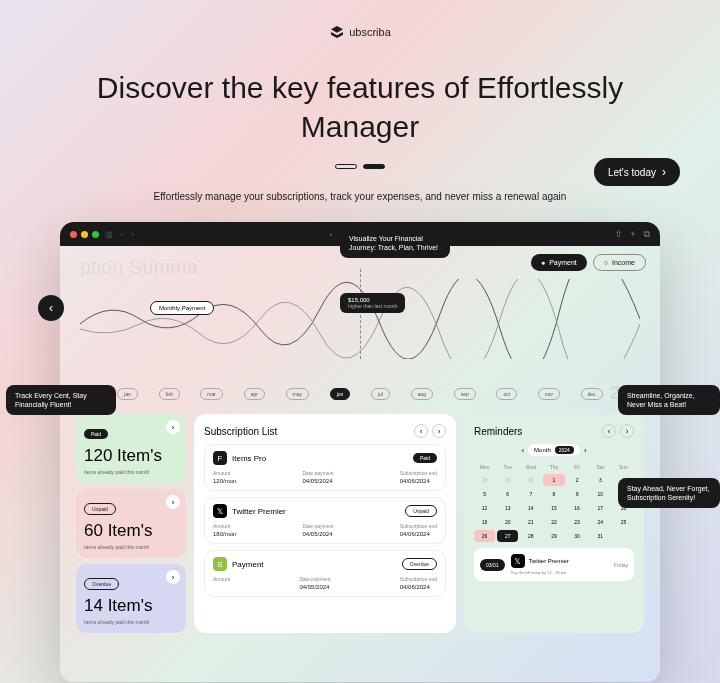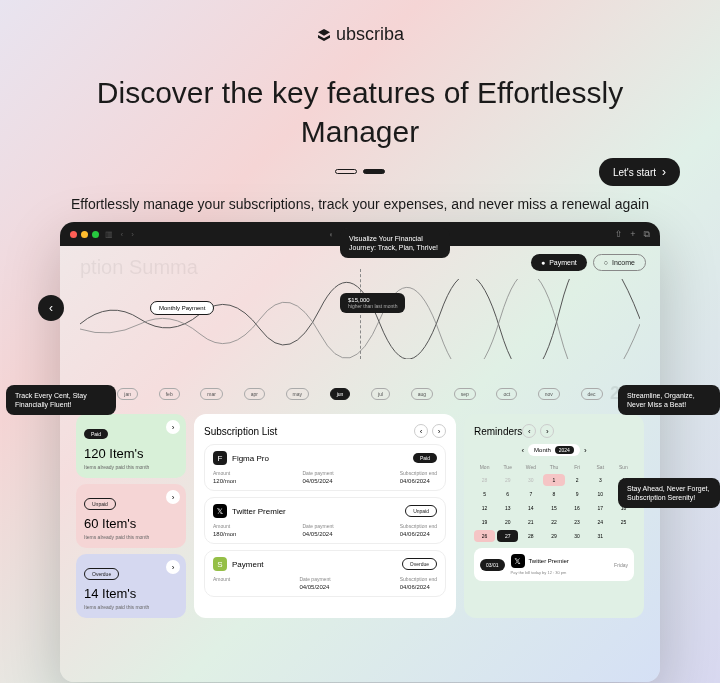--- a/index.html
+++ b/index.html
@@ -3,29 +3,29 @@
 <meta charset="utf-8">
 <style>
 * { margin: 0; padding: 0; box-sizing: border-box; font-family: -apple-system, BlinkMacSystemFont, 'Segoe UI', sans-serif; }
 body {
   width: 720px;
   height: 683px;
   background: linear-gradient(135deg, #e8e4f0 0%, #f5d5d5 30%, #e0f0e8 60%, #d8d8f0 100%);
   overflow: hidden;
   position: relative;
 }
-.logo { display: flex; align-items: center; justify-content: center; gap: 4px; padding-top: 24px; font-size: 18px; font-weight: 500; color: #1a1a1a; }
+.logo { display: flex; align-items: center; justify-content: center; gap: 4px; padding-top: 24px; font-size: 11px; font-weight: 500; color: #1a1a1a; }
 .logo-icon { width: 16px; height: 16px; }
 .headline { text-align: center; font-size: 30px; font-weight: 500; color: #1a1a1a; margin-top: 28px; line-height: 1.3; padding: 0 40px; }
 .pager { display: flex; justify-content: center; gap: 6px; margin-top: 18px; }
 .pager-dot { width: 22px; height: 5px; border-radius: 3px; border: 1px solid #1a1a1a; }
 .pager-dot.active { background: #1a1a1a; }
 .cta-btn { position: absolute; right: 40px; top: 158px; background: #1a1a1a; color: #fff; border-radius: 18px; padding: 7px 14px; font-size: 10px; display: flex; align-items: center; gap: 6px; cursor: pointer; }
 .cta-btn::after { content: '›'; font-size: 12px; }
-.subhead { text-align: center; font-size: 14px; color: #1a1a1a; margin-top: 22px; }
+.subhead { text-align: center; font-size: 10px; color: #1a1a1a; margin-top: 22px; }
 .window { position: absolute; left: 60px; top: 222px; width: 600px; height: 460px; background: linear-gradient(135deg, #f0e8e8 0%, #f5dede 25%, #e0f0e5 55%, #d5e0f5 100%); border-radius: 14px; overflow: hidden; box-shadow: 0 20px 60px rgba(0,0,0,0.2); }
 .titlebar { background: #1a1a1a; height: 24px; display: flex; align-items: center; padding: 0 10px; gap: 4px; }
 .dot { width: 7px; height: 7px; border-radius: 50%; }
 .dot.r { background: #ff5f56; } .dot.y { background: #ffbd2e; } .dot.g { background: #27c93f; }
 .titlebar-center { flex: 1; display: flex; justify-content: center; align-items: center; gap: 6px; }
 .url-bar { background: #333; border-radius: 8px; padding: 2px 10px; font-size: 7px; color: #aaa; display: flex; align-items: center; gap: 4px; }
 .titlebar-icons { display: flex; gap: 8px; color: #888; font-size: 9px; }
 .app-header { padding: 8px 14px; display: flex; justify-content: flex-end; gap: 6px; }
 .pill-btn { background: #1a1a1a; color: #fff; border-radius: 12px; padding: 4px 10px; font-size: 7px; display: flex; align-items: center; gap: 4px; }
 .pill-btn.outline { background: transparent; border: 1px solid #888; color: #1a1a1a; }
@@ -40,40 +40,40 @@
 .month-pill { border: 1px solid #aaa; border-radius: 8px; padding: 2px 6px; font-size: 5px; color: #555; }
 .month-pill.active { background: #1a1a1a; color: #fff; border-color: #1a1a1a; }
 .cards-row { display: flex; gap: 8px; padding: 10px 16px 0; }
 .status-col { width: 110px; display: flex; flex-direction: column; gap: 6px; }
 .status-card { border-radius: 10px; padding: 8px; position: relative; }
 .status-card.paid { background: #d8f0d8; }
 .status-card.unpaid { background: #f5d5d5; }
 .status-card.overdue { background: #d5d8f0; }
 .status-badge { background: #1a1a1a; color: #fff; border-radius: 8px; padding: 2px 7px; font-size: 5px; display: inline-block; }
 .status-badge.outline { background: transparent; border: 1px solid #1a1a1a; color: #1a1a1a; }
-.status-count { font-size: 13px; font-weight: 400; margin-top: 6px; }
+.status-count { font-size: 17px; font-weight: 400; margin-top: 6px; }
 .status-sub { font-size: 5px; color: #666; margin-top: 3px; }
 .status-circle { position: absolute; right: 6px; top: 6px; width: 14px; height: 14px; border-radius: 50%; background: #fff; display: flex; align-items: center; justify-content: center; font-size: 8px; }
 .sub-list { flex: 1; background: #fff; border-radius: 12px; padding: 10px; }
 .sub-list-header { display: flex; justify-content: space-between; align-items: center; }
 .sub-list-title { font-size: 10px; font-weight: 500; }
 .nav-dots { display: flex; gap: 4px; }
 .nav-circle { width: 14px; height: 14px; border-radius: 50%; border: 1px solid #ccc; display: flex; align-items: center; justify-content: center; font-size: 8px; cursor: pointer; }
 .sub-item { background: #fff; border: 1px solid #eee; border-radius: 10px; padding: 6px 8px; margin-top: 6px; }
 .sub-item-head { display: flex; justify-content: space-between; align-items: center; }
 .sub-item-name { display: flex; align-items: center; gap: 5px; font-size: 8px; font-weight: 500; }
 .app-icon { width: 14px; height: 14px; border-radius: 4px; display: flex; align-items: center; justify-content: center; font-size: 8px; color: #fff; }
 .app-icon.figma { background: #1a1a1a; }
 .app-icon.twitter { background: #000; }
 .app-icon.shopify { background: #95bf47; }
 .sub-item-meta { display: flex; justify-content: space-between; margin-top: 5px; font-size: 5px; color: #888; }
 .sub-item-meta > div { display: flex; flex-direction: column; gap: 2px; }
 .sub-item-meta .val { color: #1a1a1a; font-size: 6px; }
 .reminders { width: 180px; background: #e0f0e5; border-radius: 12px; padding: 10px; }
-.rem-header { display: flex; align-items: center; font-size: 10px; font-weight: 500; }
+.rem-header { display: flex; justify-content: space-between; align-items: center; font-size: 10px; font-weight: 500; }
 .month-sel { display: flex; align-items: center; gap: 4px; margin-top: 6px; justify-content: center; }
 .month-sel-pill { background: #fff; border-radius: 10px; padding: 2px 6px; font-size: 6px; display: flex; align-items: center; gap: 4px; }
 .year-badge { background: #1a1a1a; color: #fff; border-radius: 6px; padding: 1px 4px; font-size: 5px; }
 .cal-grid { display: grid; grid-template-columns: repeat(7, 1fr); gap: 2px; margin-top: 6px; font-size: 5px; text-align: center; }
 .cal-dow { color: #888; padding: 2px 0; }
 .cal-day { padding: 3px 0; border-radius: 4px; }
 .cal-day.today { background: #f5c5c5; }
 .cal-day.dark { background: #1a1a1a; color: #fff; }
 .cal-day.fade { color: #bbb; }
 .rem-card { background: #fff; border-radius: 8px; padding: 6px; margin-top: 6px; display: flex; justify-content: space-between; align-items: center; }
@@ -104,21 +104,21 @@
 </div>
 
 <h1 class="headline">Discover the key features of Effortlessly Manager</h1>
 
 <div class="pager">
   <div class="pager-dot"></div>
   <div class="pager-dot active"></div>
 </div>
 
 <div class="cta-btn">
-  <span>Let's start</span>
+  <span>Let's today</span>
 </div>
 
 <div class="subhead">Effortlessly manage your subscriptions, track your expenses, and never miss a renewal again</div>
 
 <div class="back-btn">‹</div>
 
 <div class="callout co1">Visualize Your Financial Journey: Track, Plan, Thrive!</div>
 <div class="callout co2">Track Every Cent, Stay Financially Fluent!</div>
 <div class="callout co3">Streamline, Organize, Never Miss a Beat!</div>
 <div class="callout co4">Stay Ahead, Never Forget, Subscription Serenity!</div>
@@ -225,21 +225,21 @@
         <div class="nav-dots">
           <div class="nav-circle">‹</div>
           <div class="nav-circle">›</div>
         </div>
       </div>
       <div id="sublist-items">
           <div class="sub-item">
     <div class="sub-item-head">
       <div class="sub-item-name">
         <span class="app-icon figma">F</span>
-        <span>Figma Pro</span>
+        <span>Items Pro</span>
       </div>
       <span class="status-badge">Paid</span>
     </div>
     <div class="sub-item-meta">
       <div>
                 <span>Amount</span>
                 <span class="val">120/mon</span>
               </div>
       <div>
                 <span>Date payment</span>

